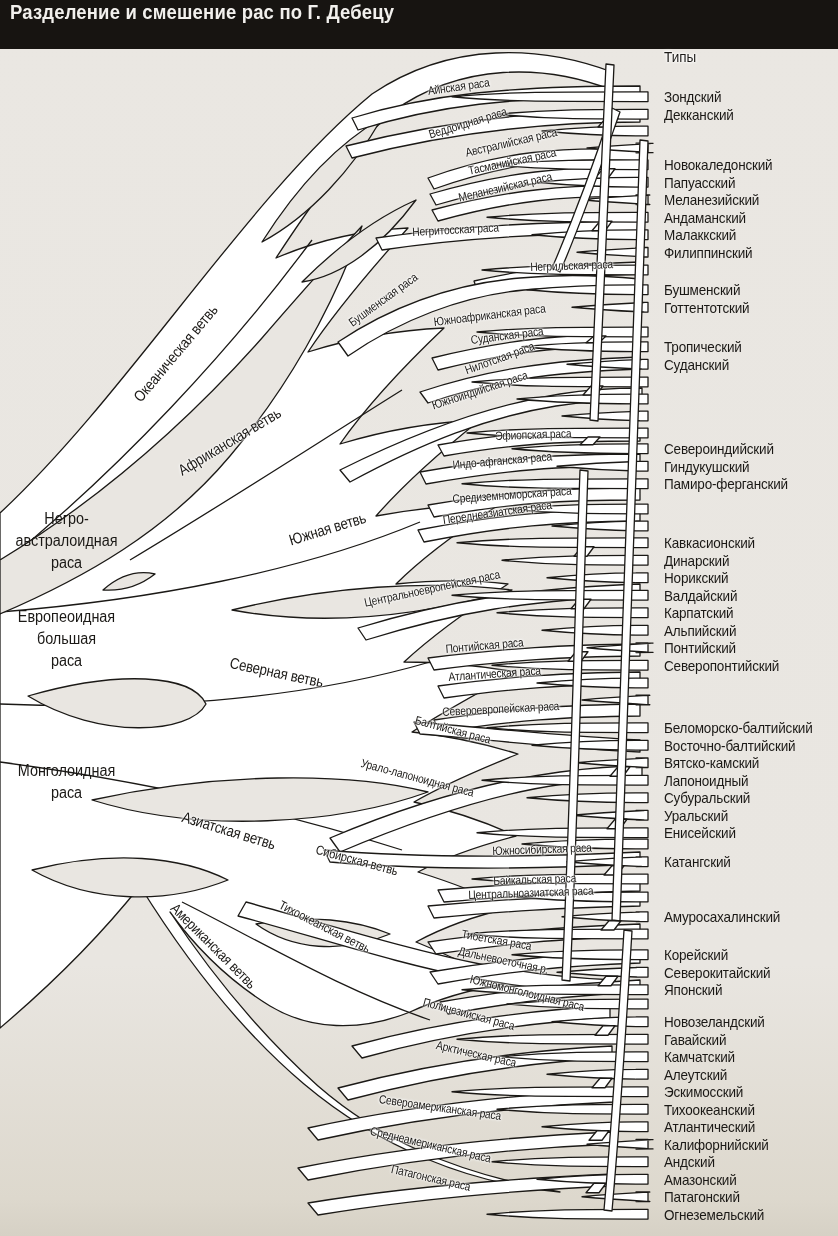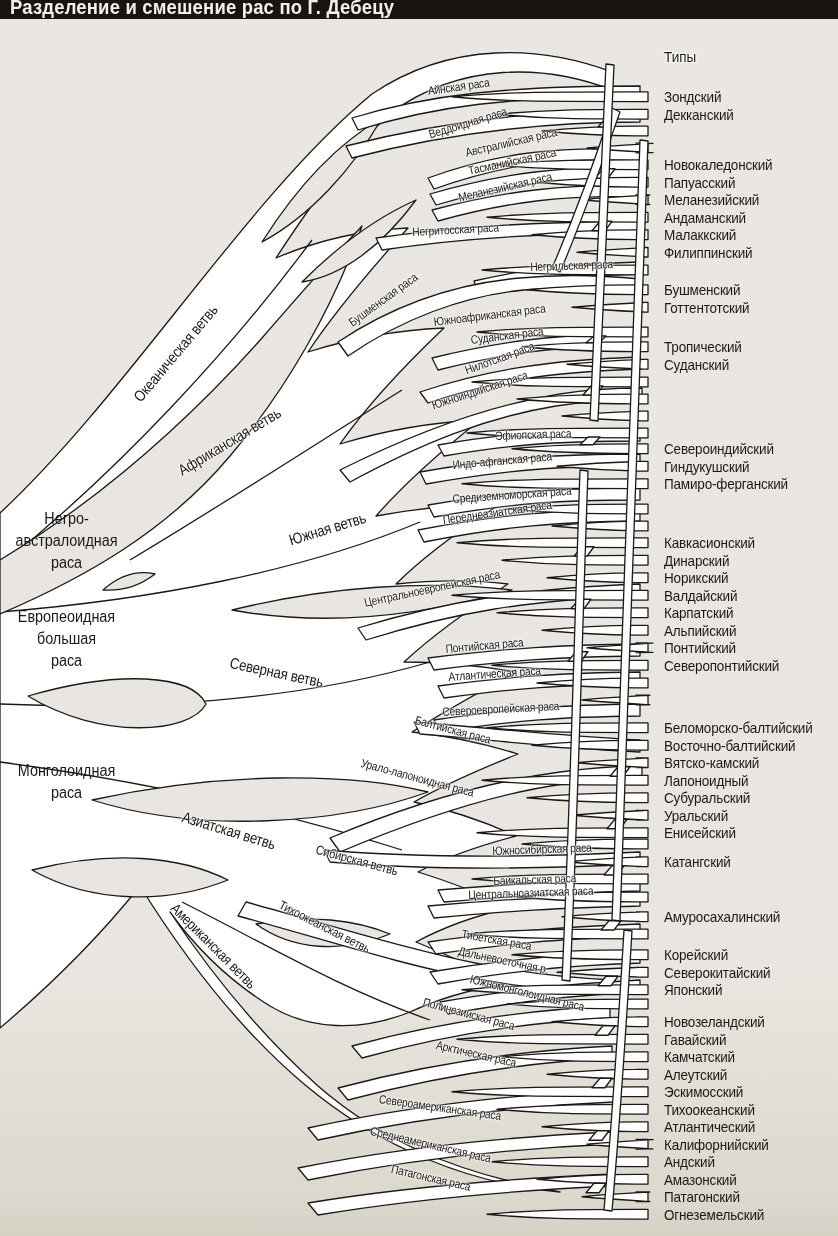--- a/index.html
+++ b/index.html
@@ -1,21 +1,21 @@
 <!DOCTYPE html>
 <html><head>
 <meta charset="utf-8">
 <style>
   html,body{margin:0;padding:0;}
   body{width:838px;height:1236px;overflow:hidden;background:#c9c5bd;}
   .page{position:relative;width:838px;height:1236px;
         background:linear-gradient(180deg,#eae7e2 0%,#e9e6e1 78%,#ddd8cd 97%,#d6d1c5 100%);
         font-family:"Liberation Sans",sans-serif;color:#1b1916;}
-  .titlebar{position:absolute;left:0;top:0;width:838px;height:19px;background:#171411;
-            display:flex;align-items:flex-end;}
+  .titlebar{position:absolute;left:0;top:0;width:838px;height:49px;background:#171411;
+            display:flex;align-items:flex-start;}
   .titlebar span{color:#f2f0ed;font-size:21px;font-weight:bold;letter-spacing:.2px;
                  transform:scaleX(.88);transform-origin:0 50%;margin-left:10px;white-space:nowrap;}
   svg.tree{position:absolute;left:0;top:33px;}
   .lyr{position:absolute;left:0;top:0;width:838px;height:1236px;pointer-events:none;}
   .b,.r,.major,.types-h{position:absolute;white-space:nowrap;transform-origin:0 0;
       text-shadow:0 0 2px #fff,0 0 3px #fff,0 0 4px #fff;}
   .b{font-size:15.5px;letter-spacing:-.2px;}
   .r{font-size:12px;letter-spacing:-.2px;}
   .major{font-size:16px;line-height:22px;text-align:center;white-space:pre-line;
          transform:scaleX(.9);text-shadow:none;}

